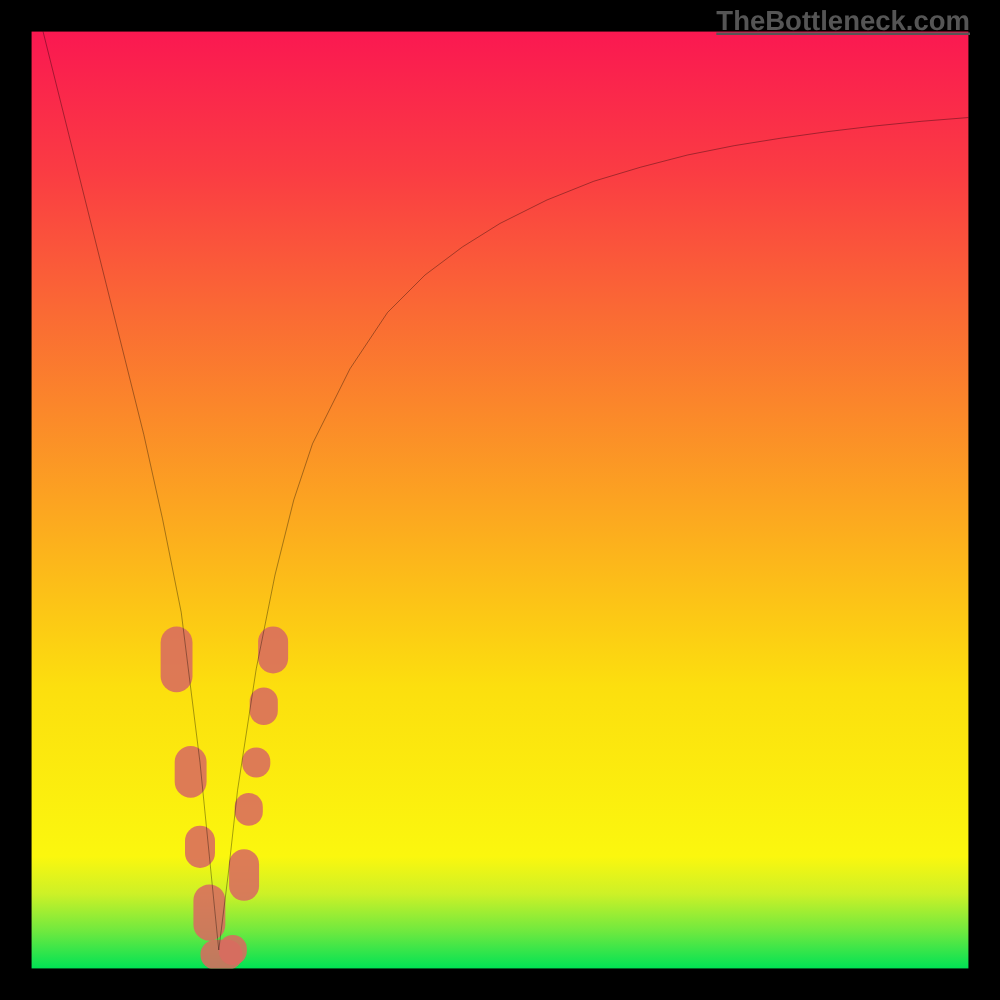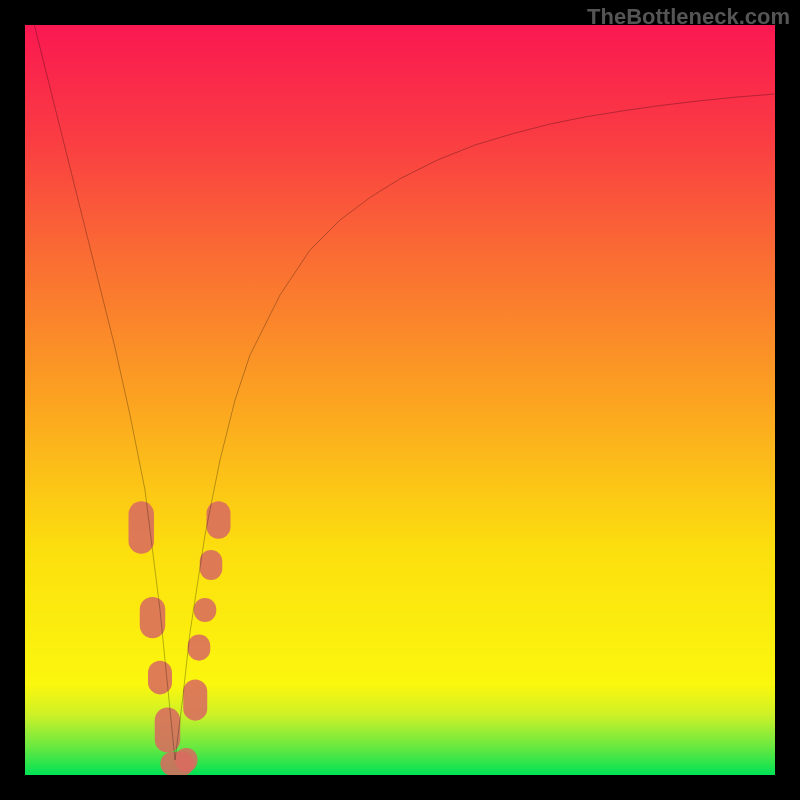--- a/index.html
+++ b/index.html
@@ -19,27 +19,28 @@
   .plot {
     position: absolute;
     left: 25px;
     top: 25px;
     width: 750px;
     height: 750px;
   }
   .watermark {
     position: absolute;
     top: 4px;
-    right: 10px;
+    right: 24px;
     color: #555;
     font-family: Arial, Helvetica, sans-serif;
     font-size: 22px;
     font-weight: bold;
     letter-spacing: 0px;
     user-select: none;
+    text-decoration: underline;
   }
 </style>
 </head>
 <body>
 
 <div class="outer">
   <svg class="plot" viewBox="0 0 100 100" preserveAspectRatio="none">
     <defs>
       <linearGradient id="bg" x1="0" y1="1" x2="0" y2="0">
           <stop offset="0%" stop-color="#00e255"></stop>

